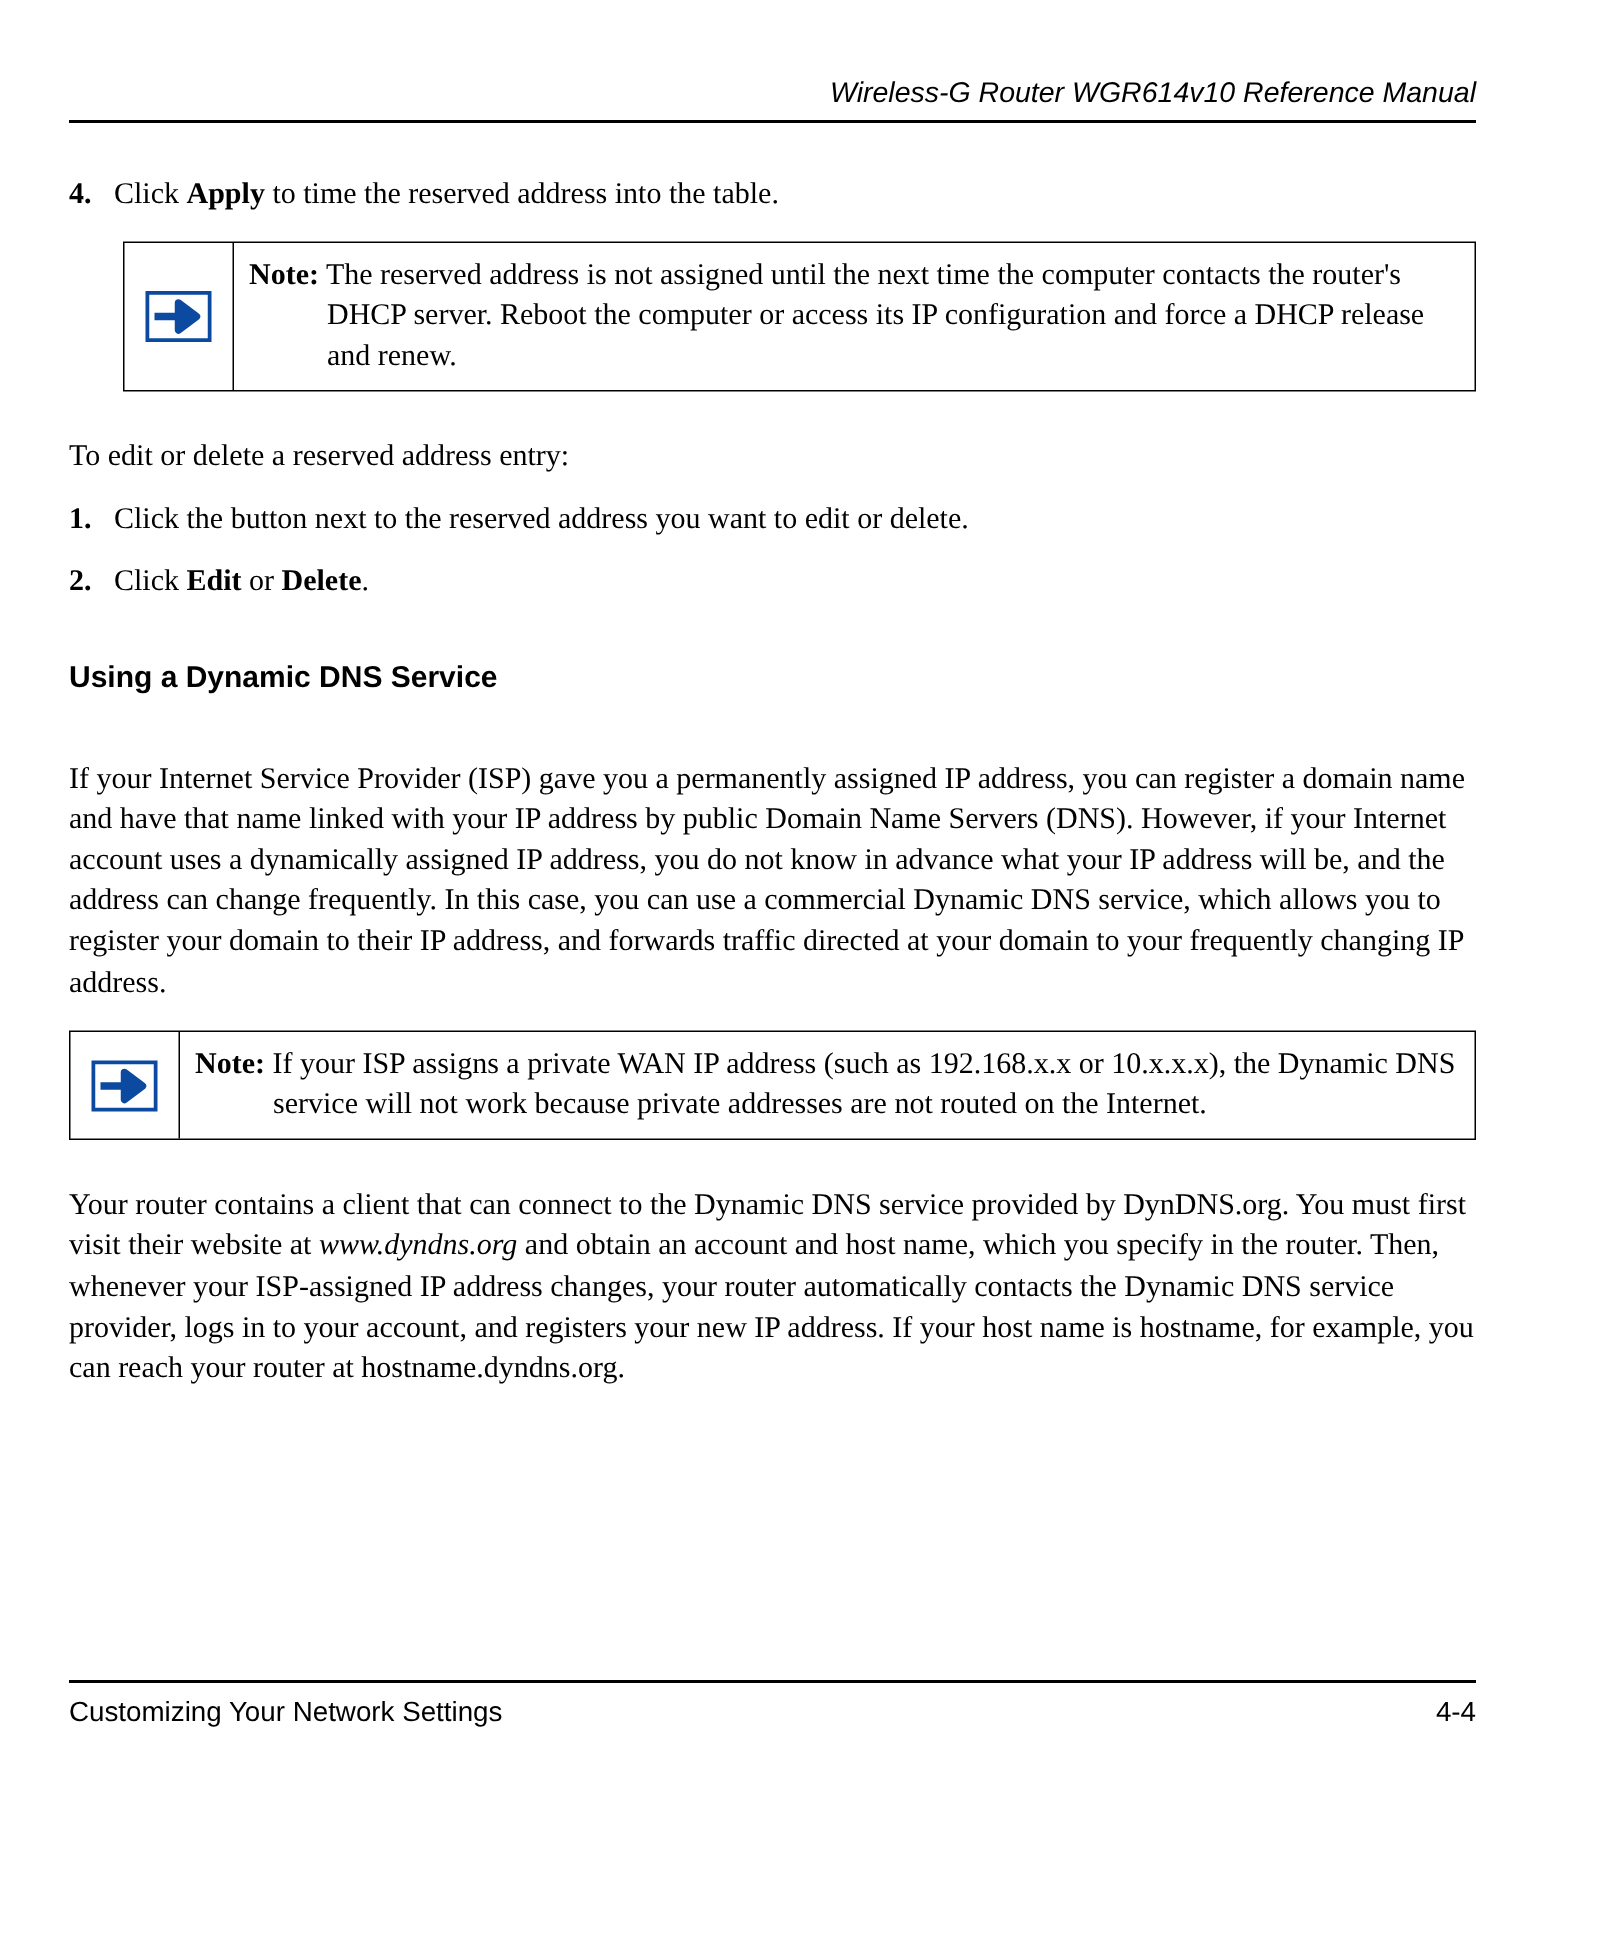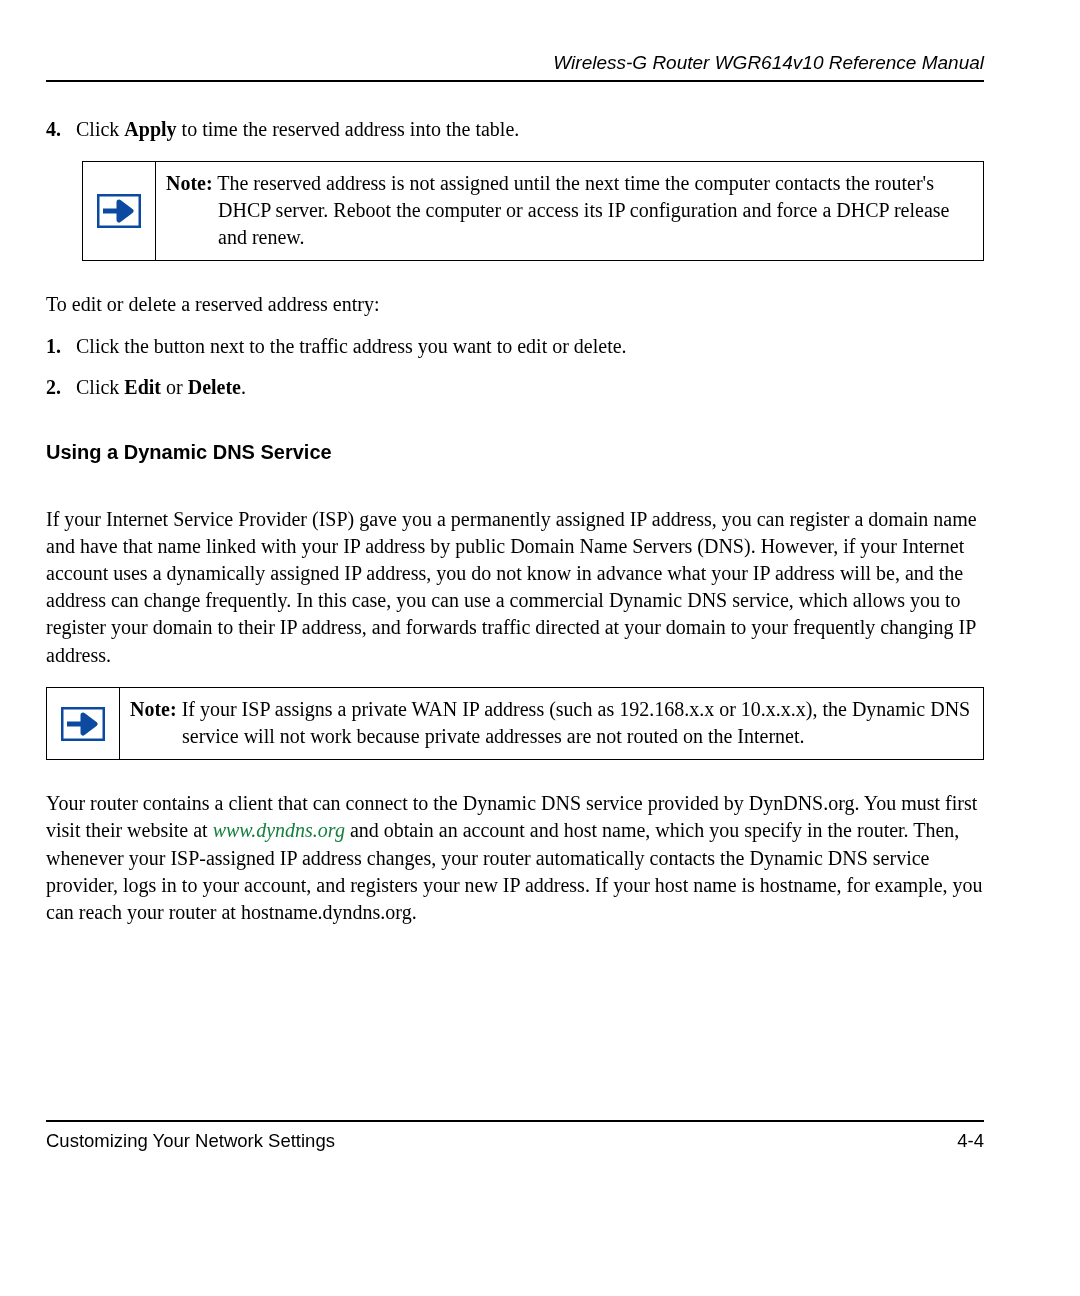--- a/index.html
+++ b/index.html
@@ -87,21 +87,21 @@
     margin: 0 0 14px 0;
     line-height: 1.36;
   }
   .section-heading {
     font-family: Arial, Helvetica, sans-serif;
     font-weight: bold;
     font-size: 20px;
     margin: 40px 0 42px 0;
   }
   .link {
-    color: #15803d;
+    color: #000000;
     font-style: italic;
   }
 
   .footer-row {
     display: flex;
     justify-content: space-between;
     font-family: Arial, Helvetica, sans-serif;
     font-size: 18.5px;
     margin-top: 4px;
   }
@@ -138,21 +138,21 @@
     </div>
     <div class="note-text-cell">
       <span class="indent-cont"><span class="bold">Note:</span><span> The reserved address is not assigned until the next time the computer contacts the router's DHCP server. Reboot the computer or access its IP configuration and force a DHCP release and renew.</span></span>
     </div>
   </div>
 
   <p class="para">To edit or delete a reserved address entry:</p>
 
   <div class="step-row">
     <div class="step-num">1.</div>
-    <div class="step-body">Click the button next to the traffic address you want to edit or delete.</div>
+    <div class="step-body">Click the button next to the reserved address you want to edit or delete.</div>
   </div>
 
   <div class="step-row">
     <div class="step-num">2.</div>
     <div class="step-body">
       <span>Click </span><span class="bold">Edit</span><span> or </span><span class="bold">Delete</span><span>.</span>
     </div>
   </div>
 
   <div class="section-heading">Using a Dynamic DNS Service</div>

